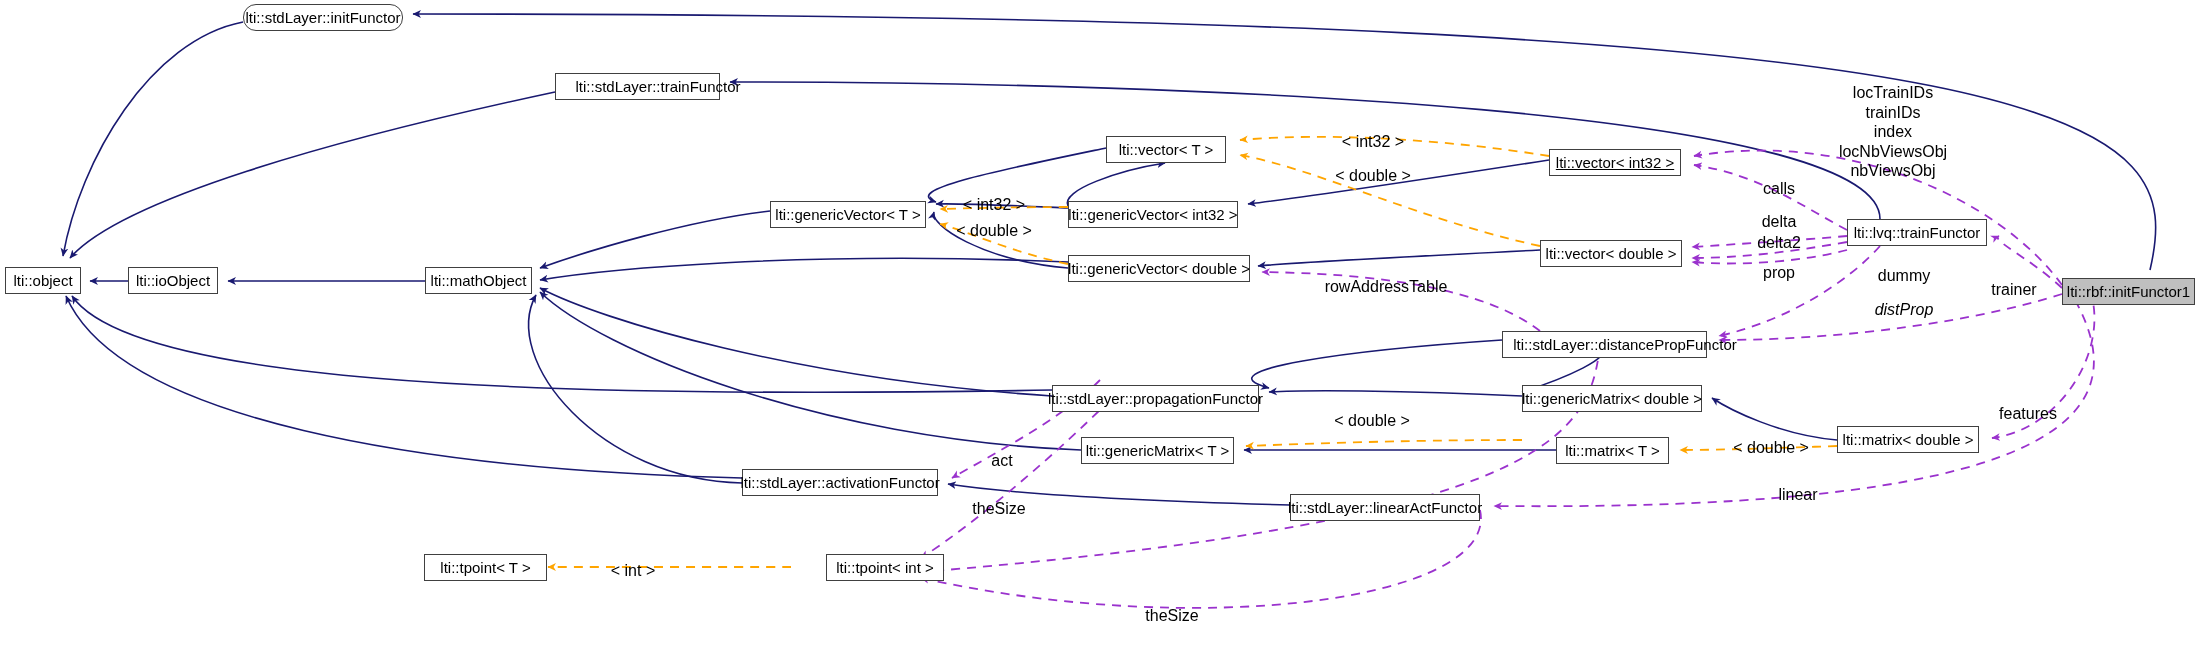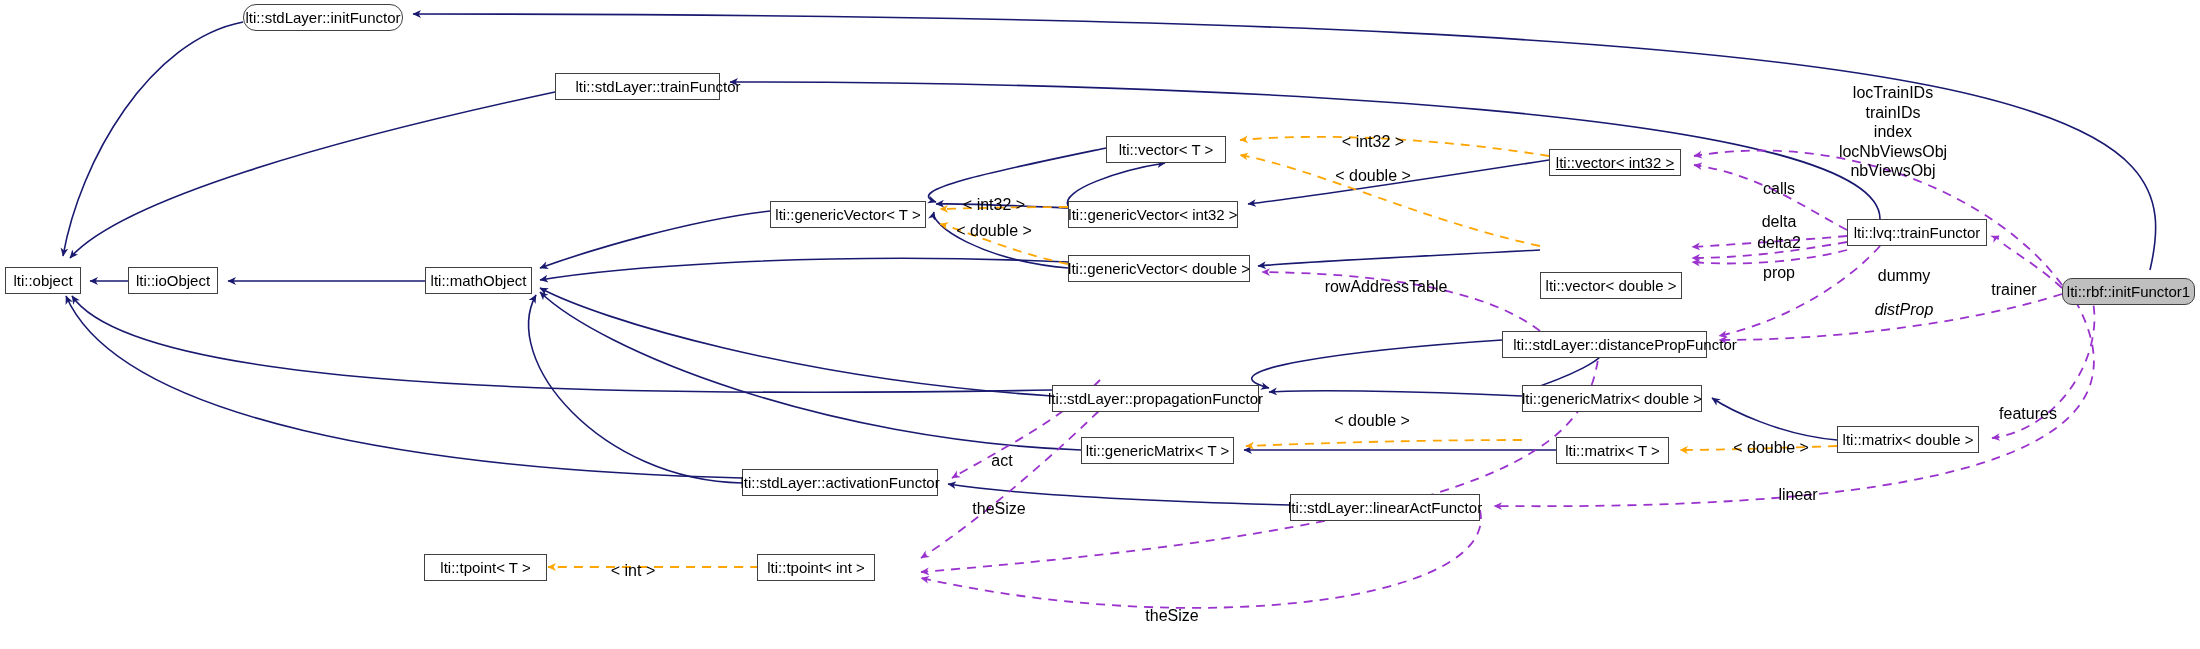--- a/index.html
+++ b/index.html
@@ -178,37 +178,37 @@
       <path d="M1847,250 C1800,262 1740,266 1692,262"></path>
     </g>
   </svg>
 
   <div class="node thick" style="left: 243px; top: 4px; width: 160px; border-radius: 13px;">lti::stdLayer::initFunctor</div>
   <div class="node thick" style="left: 555px; top: 73px; width: 165px; padding-left: 48px;">lti::stdLayer::trainFunctor</div>
   <div class="node thick" style="left: 1106px; top: 136px; width: 120px;">lti::vector&lt; T &gt;</div>
   <div class="node thick" style="left: 1549px; top: 149px; width: 132px; text-decoration: underline;">lti::vector&lt; int32 &gt;</div>
   <div class="node thick" style="left: 770px; top: 201px; width: 156px;">lti::genericVector&lt; T &gt;</div>
   <div class="node thick" style="left: 1068px; top: 201px; width: 170px;">lti::genericVector&lt; int32 &gt;</div>
-  <div class="node thick" style="left: 1540px; top: 240px; width: 142px; margin-top: 32px;">lti::vector&lt; double &gt;</div>
+  <div class="node thick" style="left: 1540px; top: 240px; width: 142px;">lti::vector&lt; double &gt;</div>
   <div class="node thick" style="left: 5px; top: 267px; width: 76px;">lti::object</div>
   <div class="node thick" style="left: 128px; top: 267px; width: 90px;">lti::ioObject</div>
   <div class="node thick" style="left: 425px; top: 267px; width: 107px;">lti::mathObject</div>
   <div class="node thick" style="left: 1068px; top: 255px; width: 182px;">lti::genericVector&lt; double &gt;</div>
   <div class="node thick" style="left: 1847px; top: 219px; width: 140px;">lti::lvq::trainFunctor</div>
-  <div class="node highlight" style="left: 2062px; top: 278px; width: 133px; border-radius: 10px;">lti::rbf::initFunctor1</div>
+  <div class="node highlight" style="left: 2062px; top: 278px; width: 133px;">lti::rbf::initFunctor1</div>
   <div class="node thick" style="left: 1502px; top: 331px; width: 205px; padding-left: 48px;">lti::stdLayer::distancePropFunctor</div>
   <div class="node thick" style="left: 1052px; top: 385px; width: 207px;">lti::stdLayer::propagationFunctor</div>
   <div class="node thick" style="left: 1522px; top: 385px; width: 180px;">lti::genericMatrix&lt; double &gt;</div>
   <div class="node thick" style="left: 1081px; top: 437px; width: 153px;">lti::genericMatrix&lt; T &gt;</div>
   <div class="node thick" style="left: 1556px; top: 437px; width: 113px;">lti::matrix&lt; T &gt;</div>
   <div class="node thick" style="left: 1837px; top: 426px; width: 142px;">lti::matrix&lt; double &gt;</div>
   <div class="node thick" style="left: 742px; top: 469px; width: 196px;">lti::stdLayer::activationFunctor</div>
   <div class="node thick" style="left: 1290px; top: 494px; width: 190px;">lti::stdLayer::linearActFunctor</div>
   <div class="node thick" style="left: 424px; top: 554px; width: 123px;">lti::tpoint&lt; T &gt;</div>
-  <div class="node thick" style="left: 757px; top: 554px; width: 118px;">lti::tpoint&lt; int &gt;</div>
+  <div class="node thick" style="left: 826px; top: 554px; width: 118px;">lti::tpoint&lt; int &gt;</div>
 
   <div class="edge-label" style="left: 1373px; top: 132px;">&lt; int32 &gt;</div>
   <div class="edge-label" style="left: 1373px; top: 166px;">&lt; double &gt;</div>
   <div class="edge-label" style="left: 994px; top: 195px;">&lt; int32 &gt;</div>
   <div class="edge-label" style="left: 994px; top: 221px;">&lt; double &gt;</div>
   <div class="edge-label" style="left: 1893px; top: 83px;">locTrainIDs<br>trainIDs<br>index<br>locNbViewsObj<br>nbViewsObj</div>
   <div class="edge-label" style="left: 1779px; top: 179px;">calls</div>
   <div class="edge-label" style="left: 1779px; top: 212px;">delta</div>
   <div class="edge-label" style="left: 1779px; top: 233px;">delta2</div>
   <div class="edge-label" style="left: 1779px; top: 263px;">prop</div>

